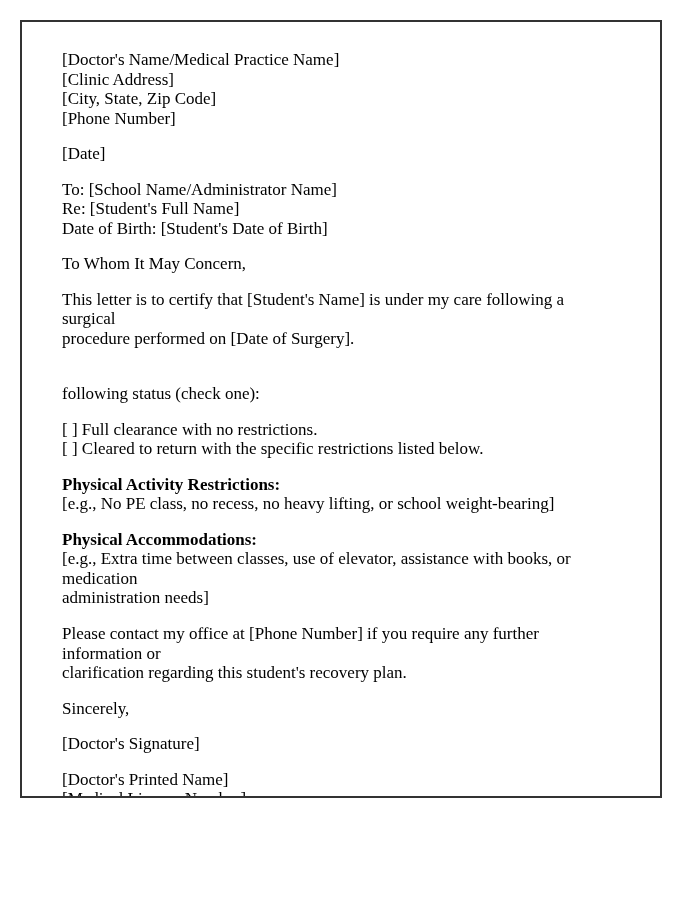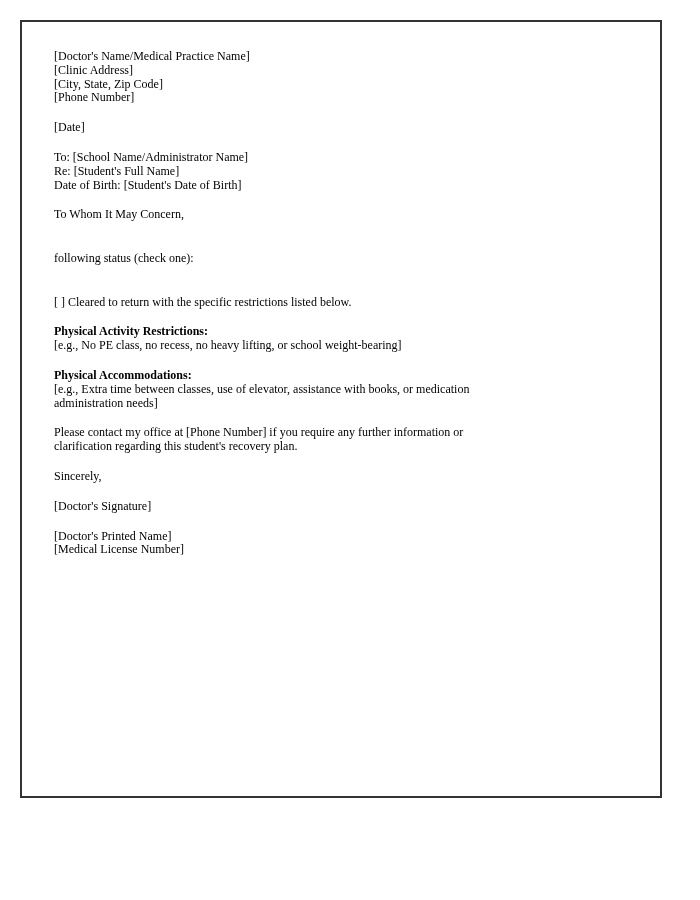--- a/index.html
+++ b/index.html
@@ -20,38 +20,39 @@
     position:absolute;
     left:20px;top:20px;
     width:642px;height:778px;
     box-sizing:border-box;
     border:2px solid var(--border);
     background:var(--bg);
     padding:12px 28px;
     overflow:hidden;
   }
   .letter-box p{
-    font-size:12px;
+    font-size:17px;
     line-height:1.15;
-    margin:16px 4px;
+    margin:16px 12px;
     color:var(--ink);
   }
   .letter-box p strong{font-weight:bold;}
 </style>
 </head>
 <body>
 
 <div class="letter-box">
   <div id="letter-body">
       <p><span>[Doctor's Name/Medical Practice Name]</span><br><span>[Clinic Address]</span><br><span>[City, State, Zip Code]</span><br><span>[Phone Number]</span></p>
       <p><span>[Date]</span></p>
       <p><span>To: [School Name/Administrator Name]</span><br><span>Re: [Student's Full Name]</span><br><span>Date of Birth: [Student's Date of Birth]</span></p>
       <p><span>To Whom It May Concern,</span></p>
+      <p><span>This letter is to certify that [Student's Name] is under my care following a surgical</span><br><span>procedure performed on [Date of Surgery].</span></p>
       <p><br><span>following status (check one):</span></p>
-      <p><br><span>[ ] Cleared to return with the specific restrictions listed below.</span></p>
+      <p><span>[ ] Full clearance with no restrictions.</span><br><span>[ ] Cleared to return with the specific restrictions listed below.</span></p>
       <p><strong>Physical Activity Restrictions:</strong><br><span>[e.g., No PE class, no recess, no heavy lifting, or school weight-bearing]</span></p>
       <p><strong>Physical Accommodations:</strong><br><span>[e.g., Extra time between classes, use of elevator, assistance with books, or medication</span><br><span>administration needs]</span></p>
       <p><span>Please contact my office at [Phone Number] if you require any further information or</span><br><span>clarification regarding this student's recovery plan.</span></p>
       <p><span>Sincerely,</span></p>
       <p><span>[Doctor's Signature]</span></p>
       <p><span>[Doctor's Printed Name]</span><br><span>[Medical License Number]</span></p>
     </div>
 </div>
 
 </body></html>

